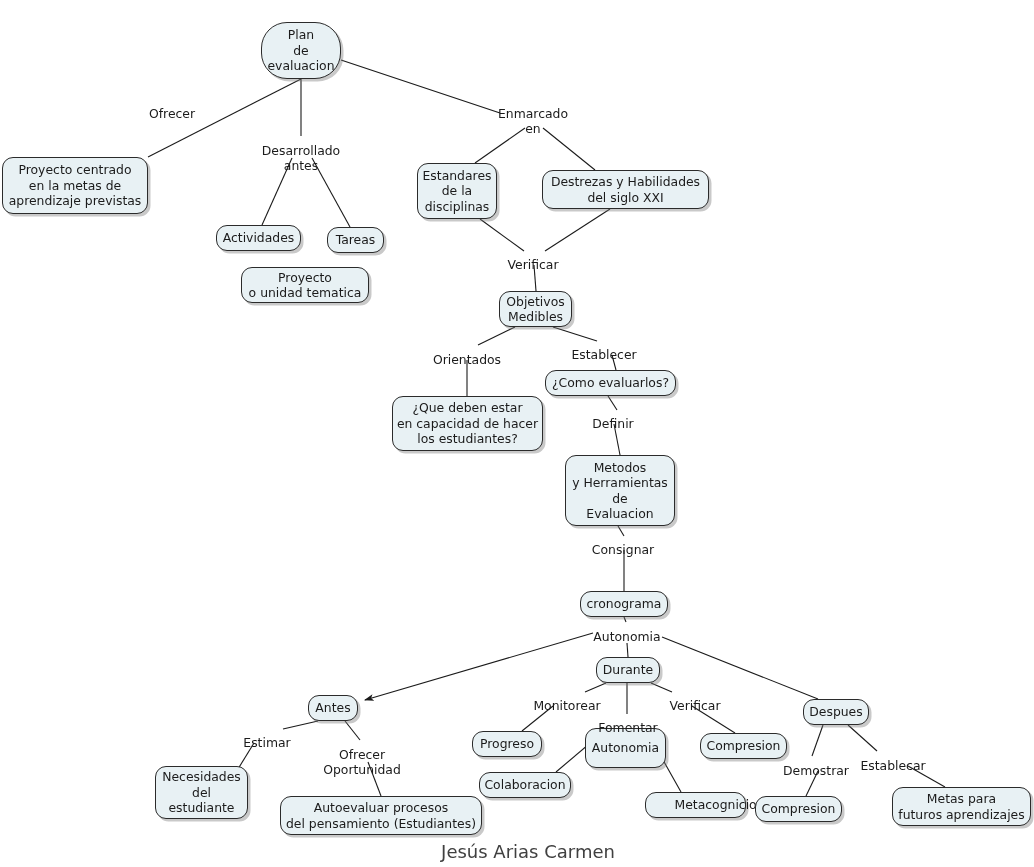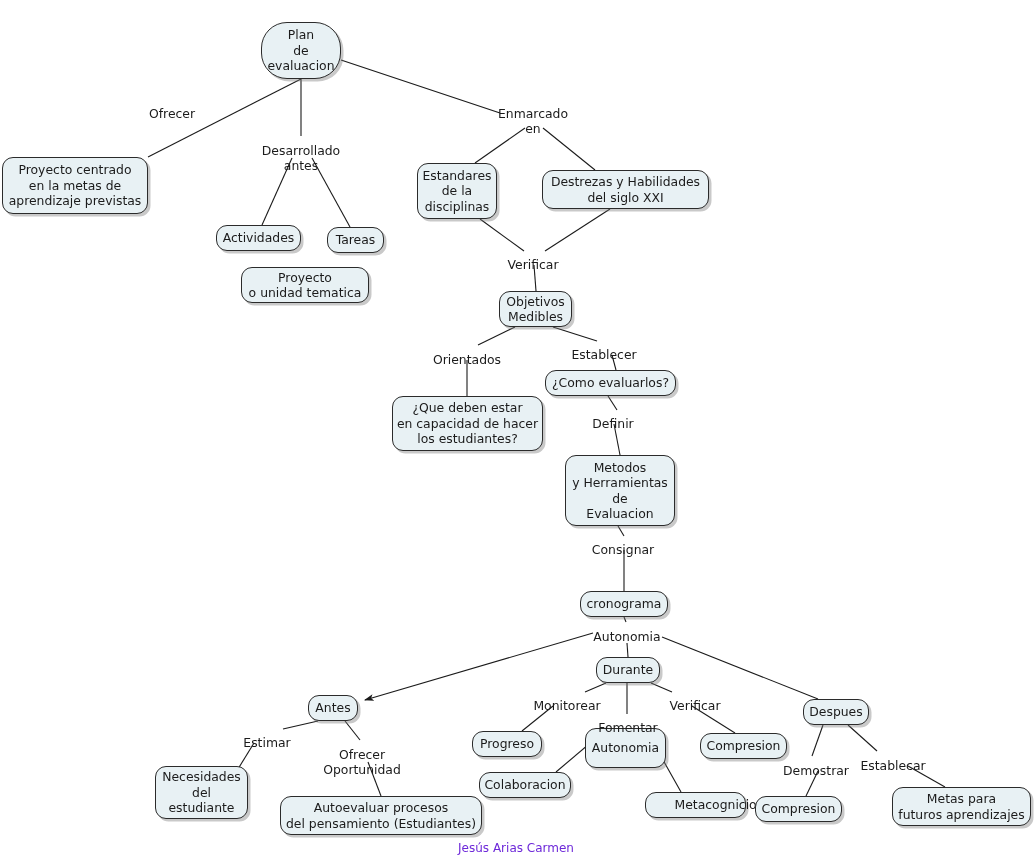--- a/index.html
+++ b/index.html
@@ -47,25 +47,26 @@
     font-size: 12.4px;
     line-height: 15.4px;
     text-align: center;
     white-space: pre;
     background: transparent;
     z-index: 6;
     transform: translateX(-50%);
   }
   .watermark {
     position: absolute;
-    color: #6d28d9;
-    font-size: 12px;
+    color: #404040;
+    font-size: 18px;
     white-space: pre;
     transform: translateX(-50%);
     z-index: 2;
+    margin-left: 12px;
   }
 </style>
 </head>
 <body>
 
 <div id="canvas">
 
   <svg id="edges" viewBox="0 0 1034 867" xmlns="http://www.w3.org/2000/svg">
     <defs>
       <marker id="arrowhead" markerWidth="10" markerHeight="10" refX="8" refY="3.2" orient="auto" markerUnits="strokeWidth">

